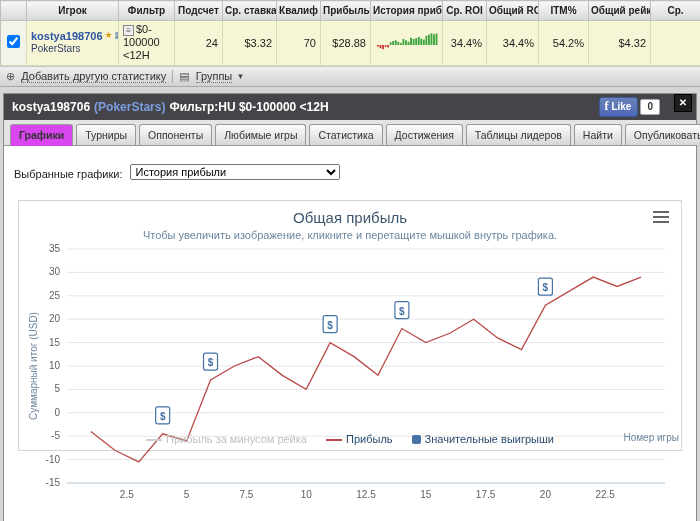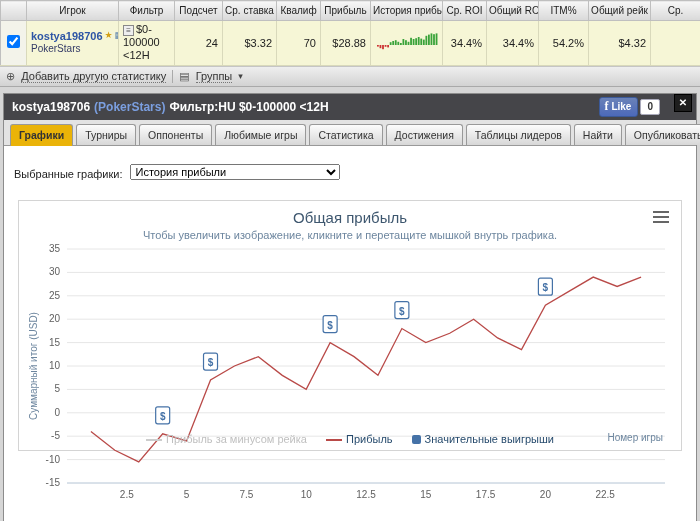--- a/index.html
+++ b/index.html
@@ -4,21 +4,21 @@
 <style>
   * { box-sizing: border-box; margin: 0; padding: 0; }
   html,body { width:700px; height:521px; overflow:hidden; }
   body { font-family:"Liberation Sans", sans-serif; background:#d6d6d6; }
 
   
   .stats-table { width:700px; border-collapse:collapse; table-layout:fixed; background:#fff; }
   .stats-table th {
     background:linear-gradient(#f7f7f7,#d9d9d9);
     border:1px solid #bfbfbf; border-left:none;
-    font-size:10px; font-weight:normal; color:#222;
+    font-size:10px; font-weight:bold; color:#222;
     padding:4px 2px; text-align:center; white-space:nowrap; overflow:hidden;
   }
   .stats-table th.chk { border-left:1px solid #bfbfbf; }
   .stats-table td {
     background:#f6f6d6; border:1px solid #d9d9bb; border-left:none;
     font-size:11px; color:#222; padding:2px 4px; height:40px; vertical-align:middle;
     overflow:hidden;
   }
   .stats-table td.chk { background:#f3f3ea; text-align:center; border-left:1px solid #bfbfbf; }
   .stats-table td.num { text-align:right; }
@@ -63,21 +63,21 @@
     font-size:10px; line-height:16px; text-align:center; cursor:pointer;
   }
 
   
   .tabs { background:#e3e3e3; border-bottom:1px solid #999; padding:4px 6px 0 6px; display:flex; }
   .tab {
     font-size:10.5px; color:#333; padding:4px 8px; margin-right:3px; cursor:pointer;
     border:1px solid #999; border-bottom:none; border-radius:3px 3px 0 0;
     background:linear-gradient(#fcfcfc,#d7d7d7); white-space:nowrap;
   }
-  .tab.active { background:#eab308; margin-bottom:-1px; padding-bottom:5px; font-weight:bold; }
+  .tab.active { background:#d946ef; margin-bottom:-1px; padding-bottom:5px; font-weight:bold; }
 
   
   .select-row { display:flex; align-items:flex-end; gap:8px; padding:18px 10px; font-size:11px; color:#222; background:#fff; }
   .graph-select { width:210px; font-size:11px; font-family:"Liberation Sans",sans-serif; }
 
   
   .chart-box {
     margin:2px 14px 0 14px; border:1px solid #d4d4d4; background:#fff; position:relative;
     height:251px; padding-top:8px;
   }
@@ -86,21 +86,21 @@
   .hamburger { position:absolute; top:10px; right:12px; width:16px; cursor:pointer; }
   .hamburger span { display:block; height:2px; background:#666; margin-bottom:3px; }
   .chart-svg { display:block; margin:2px 0 0 6px; }
   .chart-legend { position:absolute; bottom:5px; left:0; right:0; text-align:center; font-size:11px; }
   .legend-item { margin:0 8px; cursor:pointer; color:#274b6d; }
   .legend-item.muted { color:#c0c0c0; }
   .legend-line { display:inline-block; width:16px; height:2px; vertical-align:middle; margin-right:4px; }
   .legend-line.gray { background:#cccccc; }
   .legend-line.red { background:#b94a48; }
   .legend-marker { display:inline-block; width:9px; height:9px; background:#4572A7; border-radius:2px; vertical-align:middle; margin-right:4px; }
-  .x-axis-title { position:absolute; bottom:7px; right:18px; font-size:10px; color:#6D869F; }
+  .x-axis-title { position:absolute; bottom:7px; right:2px; font-size:10px; color:#6D869F; }
 </style>
 </head>
 <body>
 
 <table class="stats-table">
   <colgroup>
     <col style="width:26px">
       <col style="width:92px">
       <col style="width:56px">
       <col style="width:48px">

